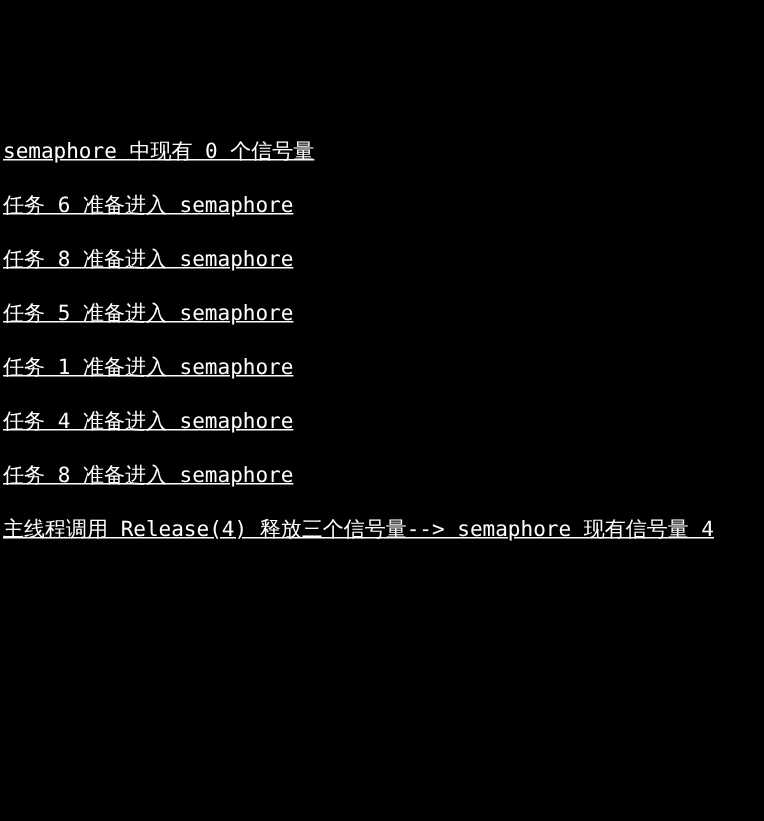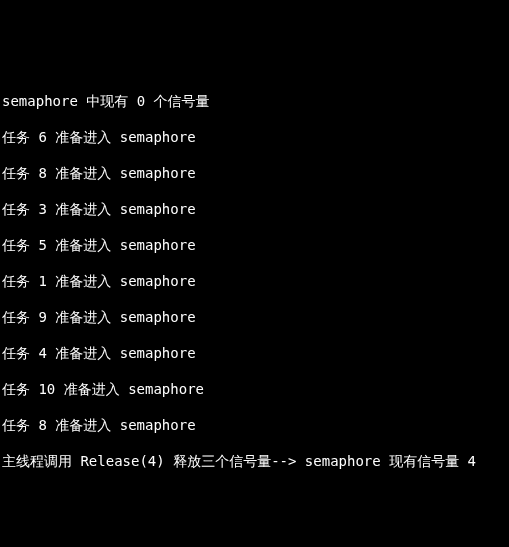--- a/index.html
+++ b/index.html
@@ -13,37 +13,35 @@
       width: 509px;
       height: 547px;
       overflow: hidden;
       white-space: pre;
     }
     .terminal {
       padding: 2px 0 0 2px;
     }
     .line {
       display: block;
+      text-decoration: underline;
     }
   </style>
 </head>
 <body>
 
 
 
 <div class="terminal">
 <span class="line">semaphore 中现有 0 个信号量</span>
 <span class="line">任务 6 准备进入 semaphore</span>
 <span class="line">任务 8 准备进入 semaphore</span>
-<span class="line">任务 3 准备进入 semaphore</span>
 <span class="line">任务 5 准备进入 semaphore</span>
 <span class="line">任务 1 准备进入 semaphore</span>
-<span class="line">任务 9 准备进入 semaphore</span>
 <span class="line">任务 4 准备进入 semaphore</span>
-<span class="line">任务 10 准备进入 semaphore</span>
 <span class="line">任务 8 准备进入 semaphore</span>
 <span class="line">主线程调用 Release(4) 释放三个信号量--&gt; semaphore 现有信号量 4</span>
 
 
 
 
 
 
 
 

